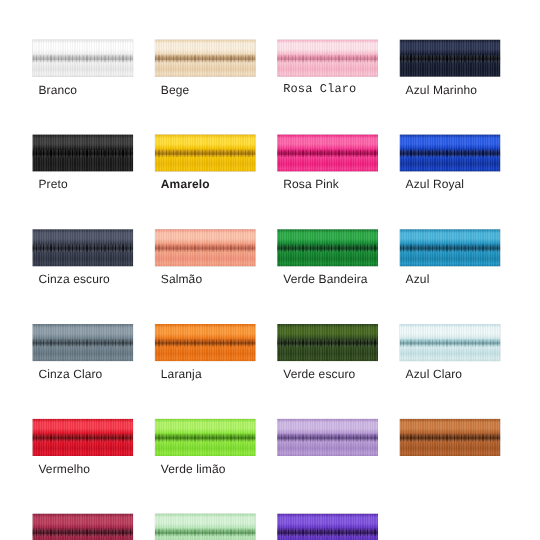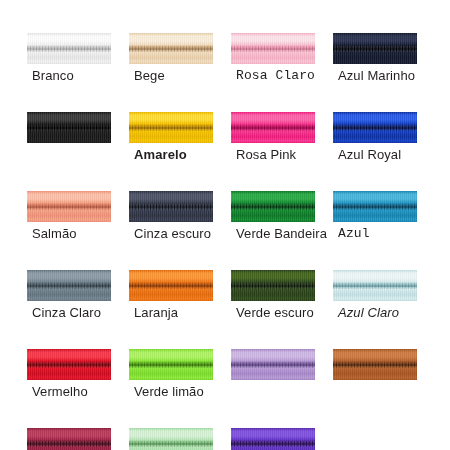--- a/index.html
+++ b/index.html
@@ -91,21 +91,21 @@
     right: 0;
     top: 15px;
     height: 2px;
     background: rgba(0,0,0,0.45);
     pointer-events: none;
   }
 
   .swatch-label {
     margin-top: 5px;
     padding-left: 5px;
-    font-size: 13px;
+    font-size: 10px;
     line-height: 13px;
     color: #231f20;
     white-space: nowrap;
     letter-spacing: 0.1px;
   }
 </style>
 </head>
 <body style="background: rgb(255, 255, 255);">
 
 <div id="swatch-sheet" style="background: rgb(255, 255, 255);">
@@ -146,20 +146,21 @@
         </div>
         <div class="swatch-label" style="color: rgb(35, 31, 32);">Azul Marinho</div>
       </div>
       <div class="swatch-cell">
         <div class="swatch-chip">
           <div class="chip-base" style="background: linear-gradient(rgb(23, 23, 23) 0%, rgb(58, 58, 58) 10%, rgb(58, 58, 58) 26%, rgb(28, 28, 28) 38%, rgb(5, 5, 5) 46%, rgb(5, 5, 5) 54%, rgb(28, 28, 28) 62%, rgb(23, 23, 23) 80%, rgb(28, 28, 28) 92%, rgb(23, 23, 23) 100%);"></div>
           <div class="chip-weave"></div>
           <div class="chip-teeth" style="opacity: 0.5;"></div>
           <div class="chip-seam" style="opacity: 0.55;"></div>
         </div>
+        <div class="swatch-label" style="color: rgb(35, 31, 32);">Preto</div>
       </div>
       <div class="swatch-cell">
         <div class="swatch-chip">
           <div class="chip-base" style="background: linear-gradient(rgb(237, 184, 0) 0%, rgb(255, 220, 52) 10%, rgb(255, 220, 52) 26%, rgb(245, 195, 0) 38%, rgb(199, 143, 0) 46%, rgb(199, 143, 0) 54%, rgb(245, 195, 0) 62%, rgb(237, 184, 0) 80%, rgb(245, 195, 0) 92%, rgb(237, 184, 0) 100%);"></div>
           <div class="chip-weave"></div>
           <div class="chip-teeth" style="opacity: 0.3;"></div>
           <div class="chip-seam" style="opacity: 0.32;"></div>
         </div>
         <div class="swatch-label" style="color: rgb(35, 31, 32); font-weight: bold;">Amarelo</div>
       </div>
@@ -176,53 +177,53 @@
         <div class="swatch-chip">
           <div class="chip-base" style="background: linear-gradient(rgb(13, 47, 158) 0%, rgb(42, 92, 230) 10%, rgb(42, 92, 230) 26%, rgb(18, 63, 196) 38%, rgb(6, 26, 102) 46%, rgb(6, 26, 102) 54%, rgb(18, 63, 196) 62%, rgb(13, 47, 158) 80%, rgb(18, 63, 196) 92%, rgb(13, 47, 158) 100%);"></div>
           <div class="chip-weave"></div>
           <div class="chip-teeth" style="opacity: 0.45;"></div>
           <div class="chip-seam" style="opacity: 0.5;"></div>
         </div>
         <div class="swatch-label" style="color: rgb(35, 31, 32);">Azul Royal</div>
       </div>
       <div class="swatch-cell">
         <div class="swatch-chip">
+          <div class="chip-base" style="background: linear-gradient(rgb(44, 49, 64) 0%, rgb(77, 83, 102) 10%, rgb(77, 83, 102) 26%, rgb(54, 59, 76) 38%, rgb(27, 31, 43) 46%, rgb(27, 31, 43) 54%, rgb(54, 59, 76) 62%, rgb(44, 49, 64) 80%, rgb(54, 59, 76) 92%, rgb(44, 49, 64) 100%);"></div>
+          <div class="chip-weave"></div>
+          <div class="chip-teeth" style="opacity: 0.55;"></div>
+          <div class="chip-seam" style="opacity: 0.45;"></div>
+        </div>
+        <div class="swatch-label" style="color: rgb(35, 31, 32);">Cinza escuro</div>
+      </div>
+      <div class="swatch-cell">
+        <div class="swatch-chip">
           <div class="chip-base" style="background: linear-gradient(rgb(240, 144, 122) 0%, rgb(251, 192, 169) 10%, rgb(251, 192, 169) 26%, rgb(244, 161, 131) 38%, rgb(217, 114, 88) 46%, rgb(217, 114, 88) 54%, rgb(244, 161, 131) 62%, rgb(240, 144, 122) 80%, rgb(244, 161, 131) 92%, rgb(240, 144, 122) 100%);"></div>
           <div class="chip-weave"></div>
           <div class="chip-teeth" style="opacity: 0.25;"></div>
           <div class="chip-seam" style="opacity: 0.28;"></div>
         </div>
         <div class="swatch-label" style="color: rgb(35, 31, 32);">Salmão</div>
       </div>
       <div class="swatch-cell">
         <div class="swatch-chip">
-          <div class="chip-base" style="background: linear-gradient(rgb(44, 49, 64) 0%, rgb(77, 83, 102) 10%, rgb(77, 83, 102) 26%, rgb(54, 59, 76) 38%, rgb(27, 31, 43) 46%, rgb(27, 31, 43) 54%, rgb(54, 59, 76) 62%, rgb(44, 49, 64) 80%, rgb(54, 59, 76) 92%, rgb(44, 49, 64) 100%);"></div>
-          <div class="chip-weave"></div>
-          <div class="chip-teeth" style="opacity: 0.55;"></div>
-          <div class="chip-seam" style="opacity: 0.45;"></div>
-        </div>
-        <div class="swatch-label" style="color: rgb(35, 31, 32);">Cinza escuro</div>
-      </div>
-      <div class="swatch-cell">
-        <div class="swatch-chip">
           <div class="chip-base" style="background: linear-gradient(rgb(13, 117, 38) 0%, rgb(42, 168, 70) 10%, rgb(42, 168, 70) 26%, rgb(18, 138, 46) 38%, rgb(4, 83, 26) 46%, rgb(4, 83, 26) 54%, rgb(18, 138, 46) 62%, rgb(13, 117, 38) 80%, rgb(18, 138, 46) 92%, rgb(13, 117, 38) 100%);"></div>
           <div class="chip-weave"></div>
           <div class="chip-teeth" style="opacity: 0.45;"></div>
           <div class="chip-seam" style="opacity: 0.45;"></div>
         </div>
         <div class="swatch-label" style="color: rgb(35, 31, 32);">Verde Bandeira</div>
       </div>
       <div class="swatch-cell">
         <div class="swatch-chip">
           <div class="chip-base" style="background: linear-gradient(rgb(22, 130, 174) 0%, rgb(73, 179, 217) 10%, rgb(73, 179, 217) 26%, rgb(33, 150, 196) 38%, rgb(11, 94, 132) 46%, rgb(11, 94, 132) 54%, rgb(33, 150, 196) 62%, rgb(22, 130, 174) 80%, rgb(33, 150, 196) 92%, rgb(22, 130, 174) 100%);"></div>
           <div class="chip-weave"></div>
           <div class="chip-teeth" style="opacity: 0.38;"></div>
           <div class="chip-seam" style="opacity: 0.4;"></div>
         </div>
-        <div class="swatch-label" style="color: rgb(35, 31, 32); font-family: Liberation Mono, monospace;">Azul</div>
+        <div class="swatch-label" style="color: rgb(35, 31, 32);">Azul</div>
       </div>
       <div class="swatch-cell">
         <div class="swatch-chip">
           <div class="chip-base" style="background: linear-gradient(rgb(98, 116, 127) 0%, rgb(139, 155, 166) 10%, rgb(139, 155, 166) 26%, rgb(113, 131, 143) 38%, rgb(70, 86, 96) 46%, rgb(70, 86, 96) 54%, rgb(113, 131, 143) 62%, rgb(98, 116, 127) 80%, rgb(113, 131, 143) 92%, rgb(98, 116, 127) 100%);"></div>
           <div class="chip-weave"></div>
           <div class="chip-teeth" style="opacity: 0.38;"></div>
           <div class="chip-seam" style="opacity: 0.38;"></div>
         </div>
         <div class="swatch-label" style="color: rgb(35, 31, 32);">Cinza Claro</div>
       </div>
@@ -244,21 +245,21 @@
         </div>
         <div class="swatch-label" style="color: rgb(35, 31, 32);">Verde escuro</div>
       </div>
       <div class="swatch-cell">
         <div class="swatch-chip">
           <div class="chip-base" style="background: linear-gradient(rgb(194, 224, 228) 0%, rgb(238, 247, 248) 10%, rgb(238, 247, 248) 26%, rgb(216, 236, 238) 38%, rgb(143, 194, 201) 46%, rgb(143, 194, 201) 54%, rgb(216, 236, 238) 62%, rgb(194, 224, 228) 80%, rgb(216, 236, 238) 92%, rgb(194, 224, 228) 100%);"></div>
           <div class="chip-weave"></div>
           <div class="chip-teeth" style="opacity: 0.26;"></div>
           <div class="chip-seam" style="opacity: 0.3;"></div>
         </div>
-        <div class="swatch-label" style="color: rgb(35, 31, 32); font-style: italic;">Azul Claro</div>
+        <div class="swatch-label" style="color: rgb(35, 31, 32);">Azul Claro</div>
       </div>
       <div class="swatch-cell">
         <div class="swatch-chip">
           <div class="chip-base" style="background: linear-gradient(rgb(204, 10, 31) 0%, rgb(245, 56, 74) 10%, rgb(245, 56, 74) 26%, rgb(226, 17, 39) 38%, rgb(151, 5, 18) 46%, rgb(151, 5, 18) 54%, rgb(226, 17, 39) 62%, rgb(204, 10, 31) 80%, rgb(226, 17, 39) 92%, rgb(204, 10, 31) 100%);"></div>
           <div class="chip-weave"></div>
           <div class="chip-teeth" style="opacity: 0.35;"></div>
           <div class="chip-seam" style="opacity: 0.4;"></div>
         </div>
         <div class="swatch-label" style="color: rgb(35, 31, 32);">Vermelho</div>
       </div>

